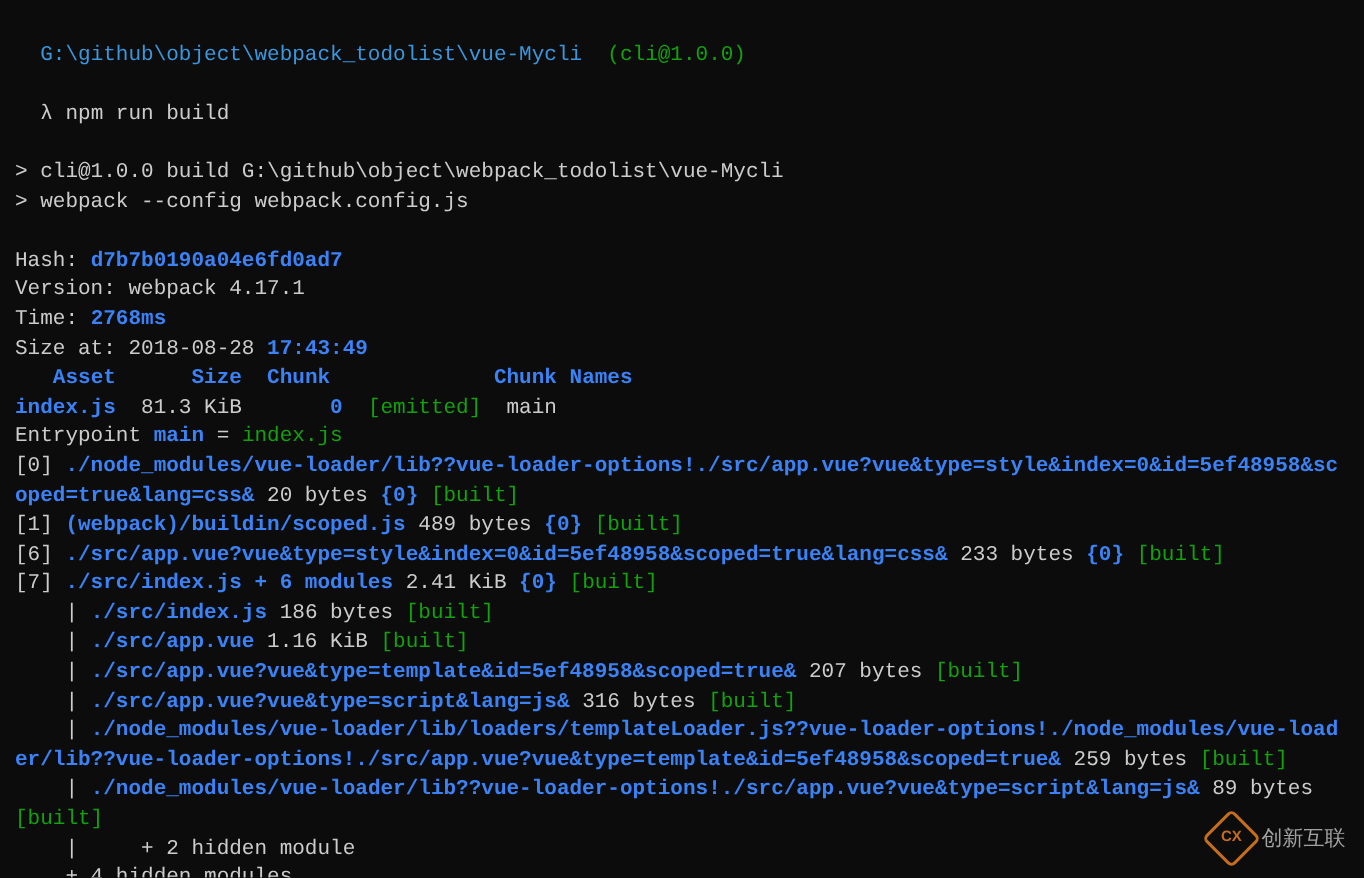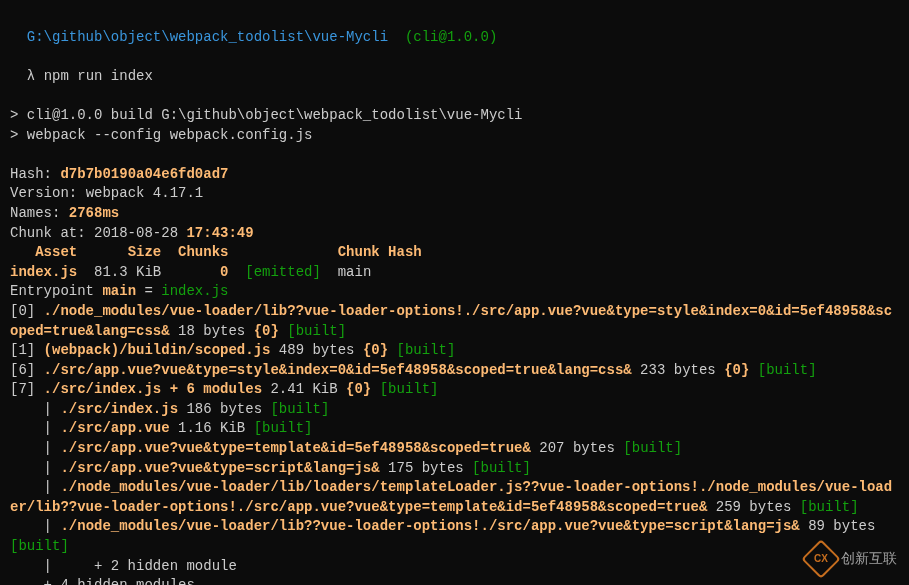--- a/index.html
+++ b/index.html
@@ -12,21 +12,21 @@
     padding: 8px 10px;
     width: 909px;
     height: 585px;
     overflow: hidden;
     position: relative;
   }
   .line { white-space: pre-wrap; word-break: break-all; font-family: Liberation Mono, monospace; }
   .cyan { color: #3a96dd; }
   .green { color: #13a10e; }
   .white { color: #cccccc; }
-  .bold { font-weight: bold; color: #fdba74; }
+  .bold { font-weight: bold; color: #3b82f6; }
   .watermark {
     position: absolute;
     bottom: 12px;
     right: 12px;
     display: flex;
     align-items: center;
     gap: 6px;
     font-family: sans-serif;
     font-size: 14px;
     color: #bbb;
@@ -49,46 +49,46 @@
     font-weight: bold;
   }
 </style>
 </head>
 <body>
 
 <div class="line">
   <span class="cyan">G:\github\object\webpack_todolist\vue-Mycli</span><span class="white">  </span><span class="green">(cli@1.0.0)</span>
 </div>
 <div class="line">
-  <span class="white">λ</span><span> </span><span class="white">npm run index</span>
+  <span class="white">λ</span><span> </span><span class="white">npm run build</span>
 </div>
 <div class="line">&nbsp;</div>
 <div class="line white">&gt; cli@1.0.0 build G:\github\object\webpack_todolist\vue-Mycli</div>
 <div class="line white">&gt; webpack --config webpack.config.js</div>
 <div class="line">&nbsp;</div>
 
 <div class="line"><span class="white">Hash: </span><span class="bold">d7b7b0190a04e6fd0ad7</span></div>
 <div class="line"><span class="white">Version: </span><span class="white">webpack 4.17.1</span></div>
-<div class="line"><span class="white">Names: </span><span class="bold">2768ms</span></div>
-<div class="line"><span class="white">Chunk at: </span><span class="white">2018-08-28 </span><span class="bold">17:43:49</span></div>
+<div class="line"><span class="white">Time: </span><span class="bold">2768ms</span></div>
+<div class="line"><span class="white">Size at: </span><span class="white">2018-08-28 </span><span class="bold">17:43:49</span></div>
 
-<div class="line"><span class="bold">   Asset</span><span class="bold">      Size</span><span class="bold">  Chunks</span><span class="bold">             Chunk Hash</span></div>
+<div class="line"><span class="bold">   Asset</span><span class="bold">      Size</span><span class="bold">  Chunk</span><span class="bold">             Chunk Names</span></div>
 <div class="line"><span class="green bold">index.js</span><span class="white">  81.3 KiB</span><span class="bold">       0</span><span class="green">  [emitted]</span><span class="white">  main</span></div>
 
 <div class="line"><span class="white">Entrypoint </span><span class="bold">main</span><span class="white"> = </span><span class="green">index.js</span></div>
 
-<div class="line"><span class="white">[0] </span><span class="bold">./node_modules/vue-loader/lib??vue-loader-options!./src/app.vue?vue&amp;type=style&amp;index=0&amp;id=5ef48958&amp;scoped=true&amp;lang=css&amp;</span><span class="white"> 18 bytes </span><span class="bold">{0}</span><span class="green"> [built]</span></div>
+<div class="line"><span class="white">[0] </span><span class="bold">./node_modules/vue-loader/lib??vue-loader-options!./src/app.vue?vue&amp;type=style&amp;index=0&amp;id=5ef48958&amp;scoped=true&amp;lang=css&amp;</span><span class="white"> 20 bytes </span><span class="bold">{0}</span><span class="green"> [built]</span></div>
 <div class="line"><span class="white">[1] </span><span class="bold">(webpack)/buildin/scoped.js</span><span class="white"> 489 bytes </span><span class="bold">{0}</span><span class="green"> [built]</span></div>
 <div class="line"><span class="white">[6] </span><span class="bold">./src/app.vue?vue&amp;type=style&amp;index=0&amp;id=5ef48958&amp;scoped=true&amp;lang=css&amp;</span><span class="white"> 233 bytes </span><span class="bold">{0}</span><span class="green"> [built]</span></div>
 <div class="line"><span class="white">[7] </span><span class="bold">./src/index.js + 6 modules</span><span class="white"> 2.41 KiB </span><span class="bold">{0}</span><span class="green"> [built]</span></div>
 
 <div class="line"><span class="white">    | </span><span class="bold">./src/index.js</span><span class="white"> 186 bytes </span><span class="green">[built]</span></div>
 <div class="line"><span class="white">    | </span><span class="bold">./src/app.vue</span><span class="white"> 1.16 KiB </span><span class="green">[built]</span></div>
 <div class="line"><span class="white">    | </span><span class="bold">./src/app.vue?vue&amp;type=template&amp;id=5ef48958&amp;scoped=true&amp;</span><span class="white"> 207 bytes </span><span class="green">[built]</span></div>
-<div class="line"><span class="white">    | </span><span class="bold">./src/app.vue?vue&amp;type=script&amp;lang=js&amp;</span><span class="white"> 175 bytes </span><span class="green">[built]</span></div>
+<div class="line"><span class="white">    | </span><span class="bold">./src/app.vue?vue&amp;type=script&amp;lang=js&amp;</span><span class="white"> 316 bytes </span><span class="green">[built]</span></div>
 <div class="line"><span class="white">    | </span><span class="bold">./node_modules/vue-loader/lib/loaders/templateLoader.js??vue-loader-options!./node_modules/vue-loader/lib??vue-loader-options!./src/app.vue?vue&amp;type=template&amp;id=5ef48958&amp;scoped=true&amp;</span><span class="white"> 259 bytes </span><span class="green">[built]</span></div>
 <div class="line"><span class="white">    | </span><span class="bold">./node_modules/vue-loader/lib??vue-loader-options!./src/app.vue?vue&amp;type=script&amp;lang=js&amp;</span><span class="white"> 89 bytes </span><span class="green">[built]</span></div>
 
 <div class="line white">    |     + 2 hidden module</div>
 <div class="line white">    + 4 hidden modules</div>
 
 <div class="watermark">
   <div class="logo">
       <div class="logo-inner">CX</div>
     </div>

